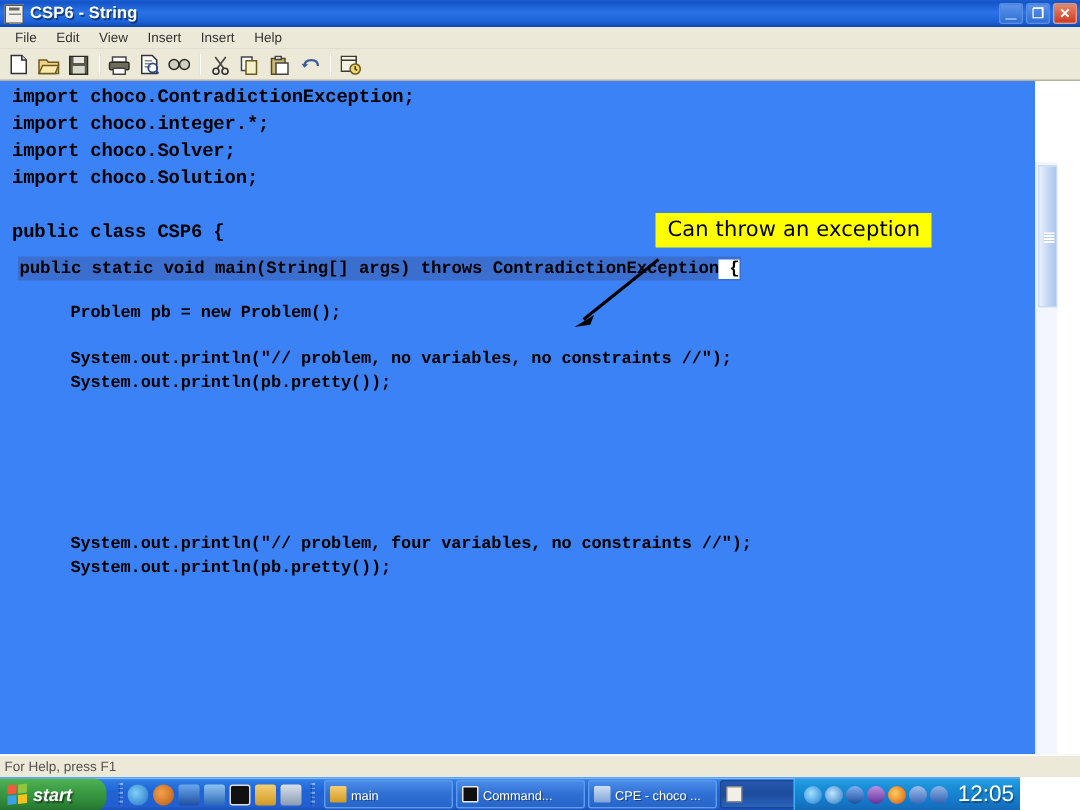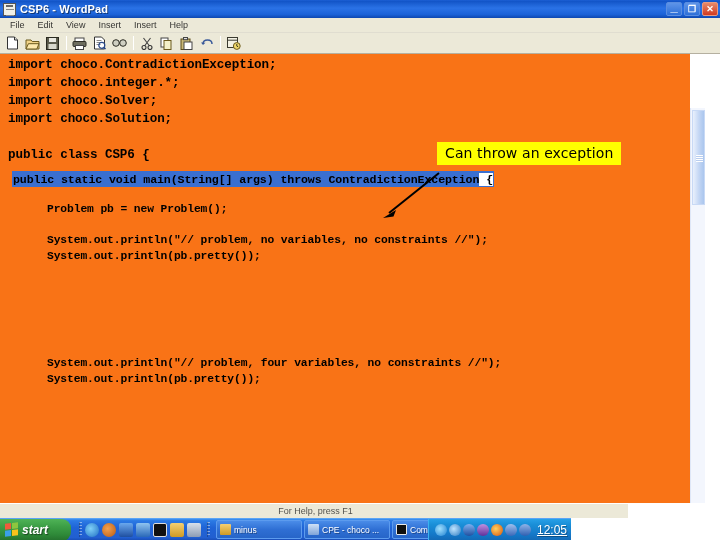--- a/index.html
+++ b/index.html
@@ -97,21 +97,21 @@
   }
 
   
   #docarea {
     position: absolute; left: 0; top: 54px; width: 720px; height: 449px;
     background: #ffffff;
     overflow: hidden;
   }
   #page {
     position: absolute; left: 0; top: 0; width: 690px; height: 449px;
-    background: #f97316;
+    background: #3b82f6;
   }
   pre.code {
     font-family: "Liberation Mono", "DejaVu Sans Mono", monospace;
     font-size: 11.4px;
     line-height: 14px;
     color: #000000;
     white-space: pre;
     font-weight: bold;
     letter-spacing: -0.1px;
   }
@@ -172,34 +172,34 @@
     font-family: "DejaVu Sans", sans-serif;
     font-size: 14px;
     color: #000000;
     white-space: nowrap;
     letter-spacing: 0.1px;
   }
   #arrow { position: absolute; left: 375px; top: 115px; }
 
   
   #statusbar {
-    position: absolute; left: 0; top: 503px; width: 628px; height: 15px;
+    position: absolute; left: 0; top: 503px; width: 720px; height: 15px;
     background: #ece9d8;
     border-top: 1px solid #ffffff;
-    display: flex; align-items: center; justify-content: center;
+    display: flex; align-items: center;
   }
   #status-text {
     font-size: 9px; color: #2b2b2b;
     padding-left: 3px;
     opacity: 0.8;
   }
 
   
   #taskbar {
-    position: absolute; left: 0; top: 518px; width: 571px; height: 22px;
+    position: absolute; left: 0; top: 518px; width: 680px; height: 22px;
     background: linear-gradient(to bottom, #3f92f0 0%, #2b7ae4 8%, #1f63d6 42%, #225fd0 88%, #1a4fb8 100%);
     border-top: 1px solid #5ba4f5;
     display: flex; align-items: center;
   }
   #startbtn {
     height: 22px; width: 71px;
     background: linear-gradient(to bottom, #4fb357 0%, #3c9e45 35%, #2f8a39 70%, #24702d 100%);
     border-top-right-radius: 9px; border-bottom-right-radius: 9px;
     display: flex; align-items: center;
     padding-left: 5px;
@@ -257,34 +257,33 @@
   #tray {
     height: 22px;
     background: linear-gradient(to bottom, #27a0e8 0%, #1a8fd8 25%, #1478c8 70%, #1368b4 100%);
     border-left: 1px solid #3ab2f0;
     display: flex; align-items: center;
     padding: 0 4px 0 6px;
     flex: none;
   }
   .tray-icon { width: 12px; height: 12px; margin-right: 2px; border-radius: 50%; flex:none; }
   #tray-time {
-    color: #ffffff; font-size: 12px; margin-left: 4px;
+    color: #ffffff; font-size: 15px; margin-left: 4px;
     text-shadow: 1px 1px 0 rgba(0,0,0,.3);
     white-space: nowrap;
-    text-decoration: underline;
   }
 </style>
 </head>
 <body>
 
 <div id="screen">
 
   <div id="titlebar">
     <span class="tb-icon"></span>
-    <span id="title-text">CSP6 - WordPad</span>
+    <span id="title-text">CSP6 - String</span>
     <span id="winbtns">
       <span class="wbtn min">
           <span class="g">_</span>
         </span>
       <span class="wbtn">
           <span class="g">❐</span>
         </span>
       <span class="wbtn close">
           <span class="g">✕</span>
         </span>
@@ -440,29 +439,29 @@
       <span class="ql-icon" style="background:linear-gradient(#8fc4f0,#2a68b8);"></span>
       <span class="ql-icon" style="background:#111; border:1px solid #ddd;"></span>
       <span class="ql-icon" style="background:linear-gradient(#f5cf72,#cf9a24);"></span>
       <span class="ql-icon" style="background:linear-gradient(#d8e0ea,#8c9cb4);"></span>
       <span class="ql-sep"></span>
     </div>
 
     <div id="tasks">
       <div class="task">
         <span class="t-icon" style="background:linear-gradient(#f5cf72,#cf9a24);"></span>
-        <span class="t-label">minus</span>
+        <span class="t-label">main</span>
+      </div>
+      <div class="task">
+        <span class="t-icon" style="background:#101010; border:1px solid #e8e8e8;"></span>
+        <span class="t-label">Command...</span>
       </div>
       <div class="task">
         <span class="t-icon" style="background:linear-gradient(#cfe0f6,#7fa4d8);"></span>
         <span class="t-label">CPE - choco ...</span>
-      </div>
-      <div class="task">
-        <span class="t-icon" style="background:#101010; border:1px solid #e8e8e8;"></span>
-        <span class="t-label">Command...</span>
       </div>
       <div class="task active">
         <span class="t-icon" style="background:#f2f0e6; border:1px solid #888;"></span>
 
       </div>
     </div>
 
     <div id="tray">
       <span class="tray-icon" style="background:radial-gradient(circle at 40% 40%, #9fe0ff, #1d7fd0);"></span>
       <span class="tray-icon" style="background:radial-gradient(circle at 40% 40%, #bfe4ff, #2a78c0);"></span>

